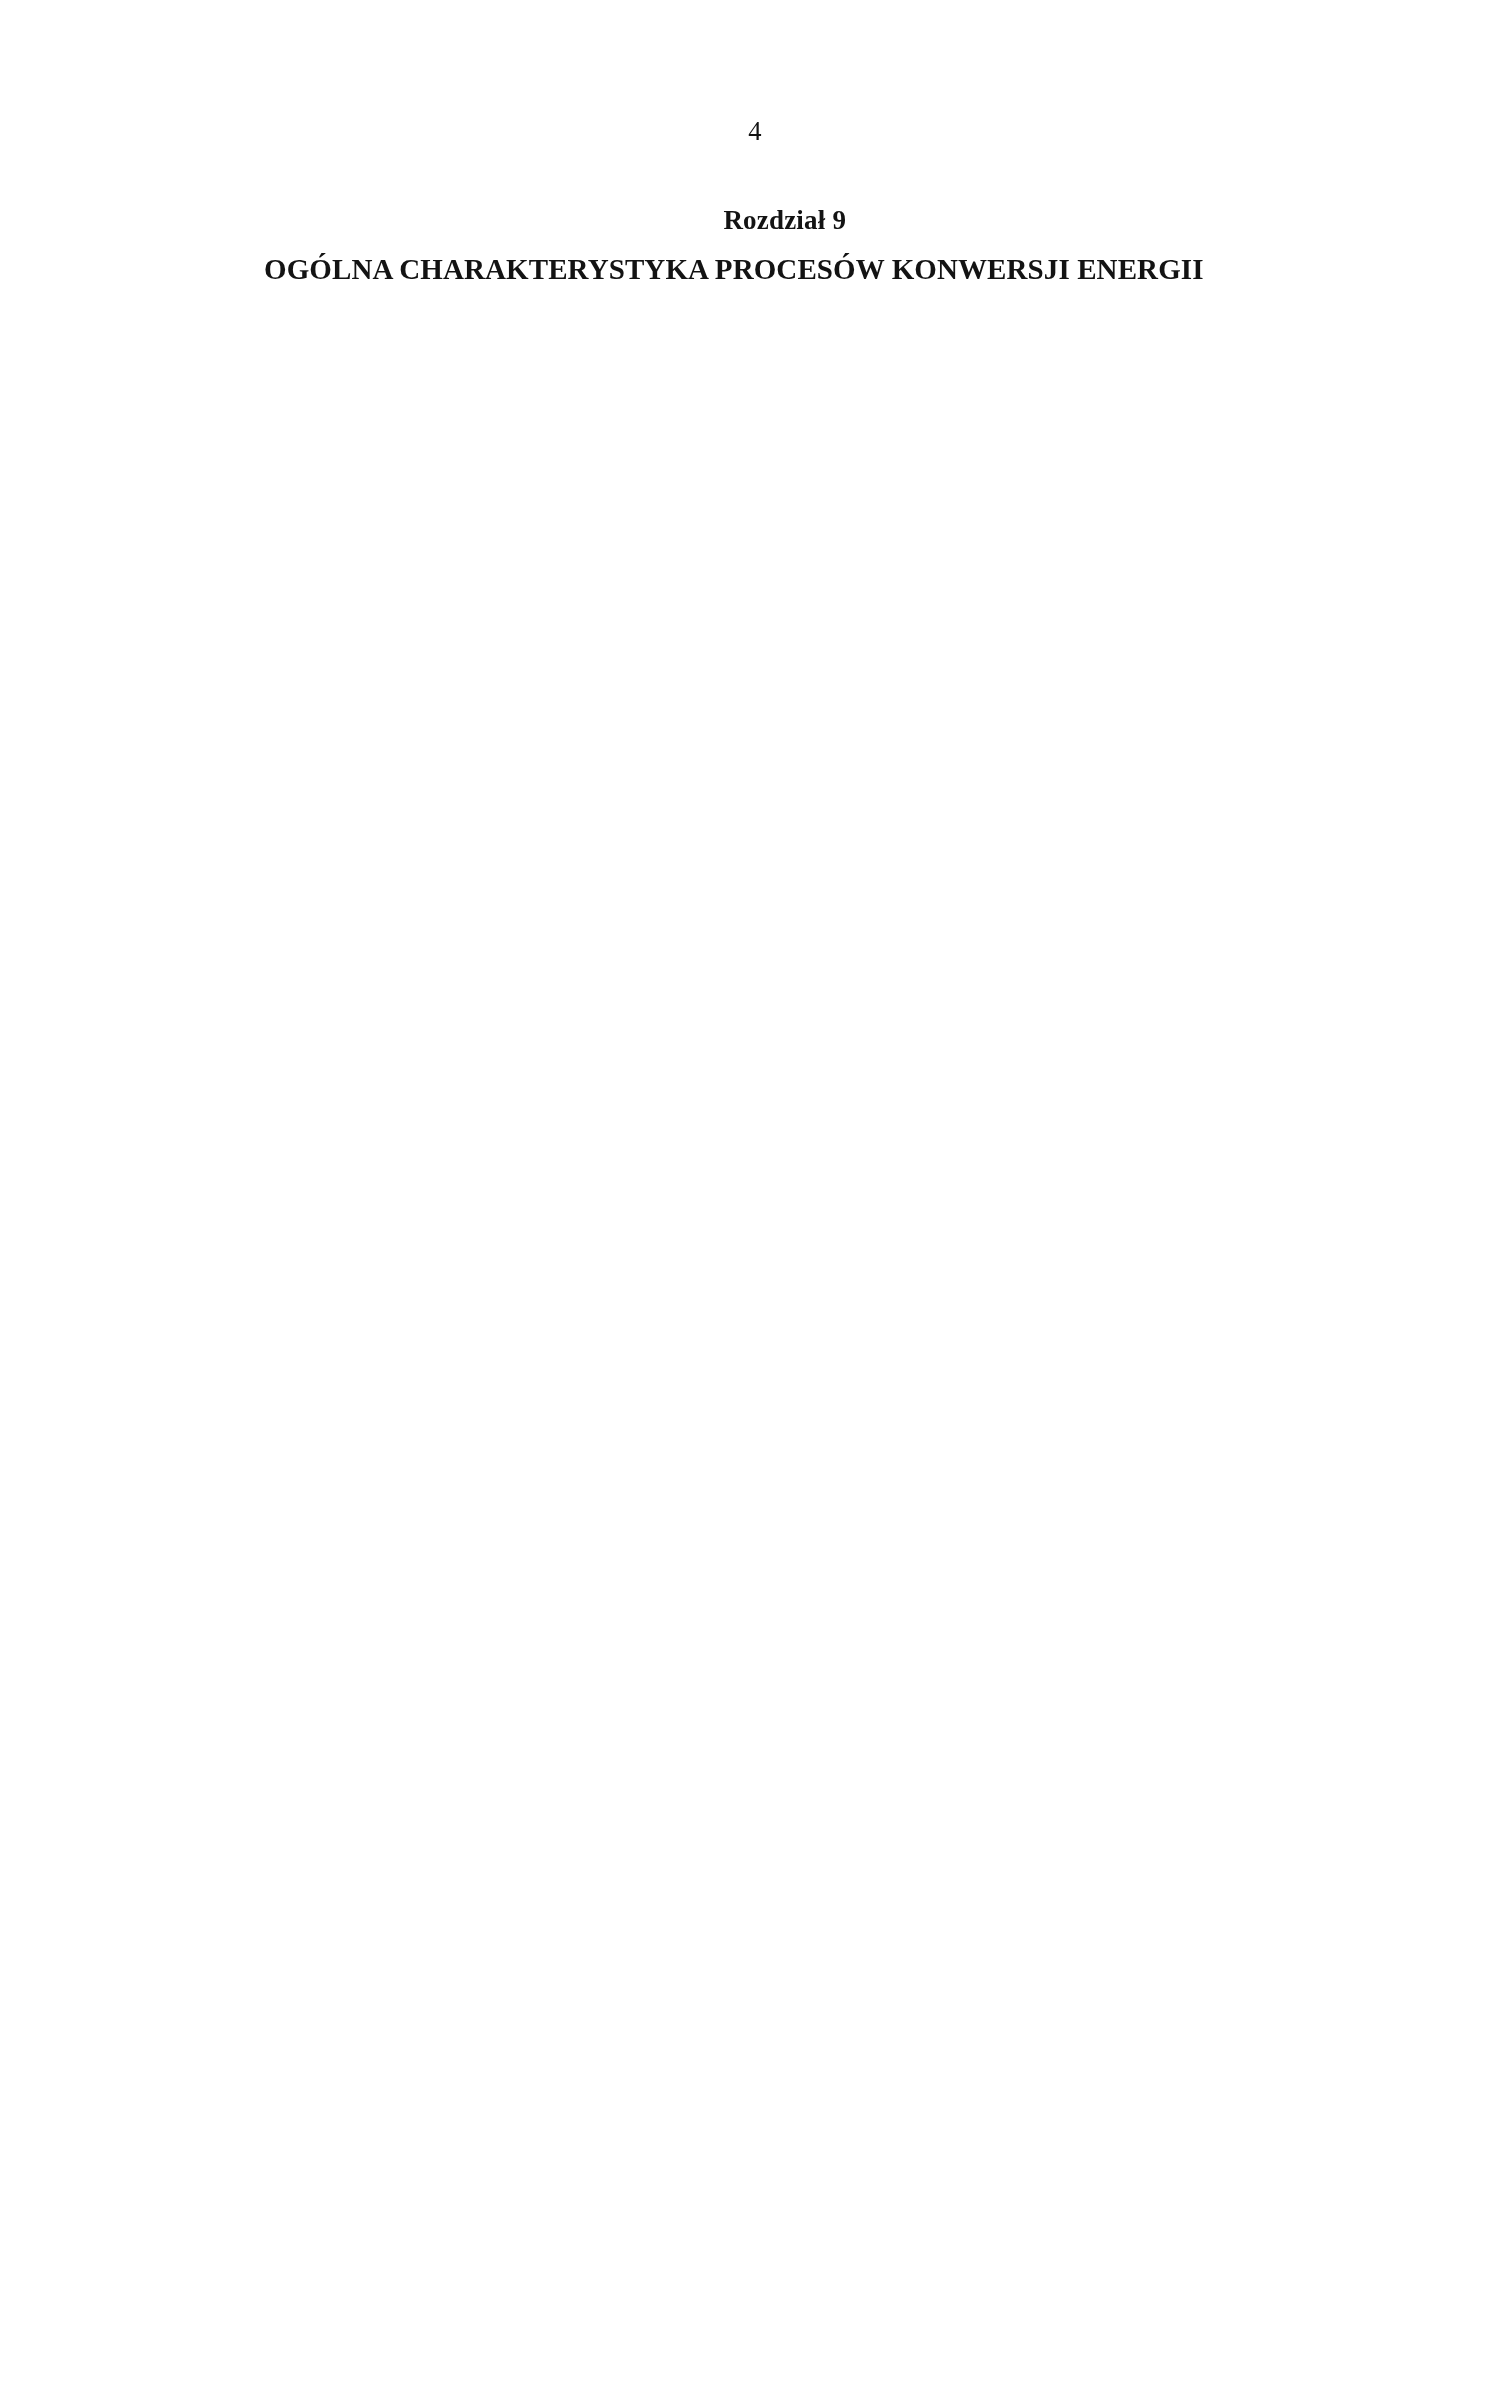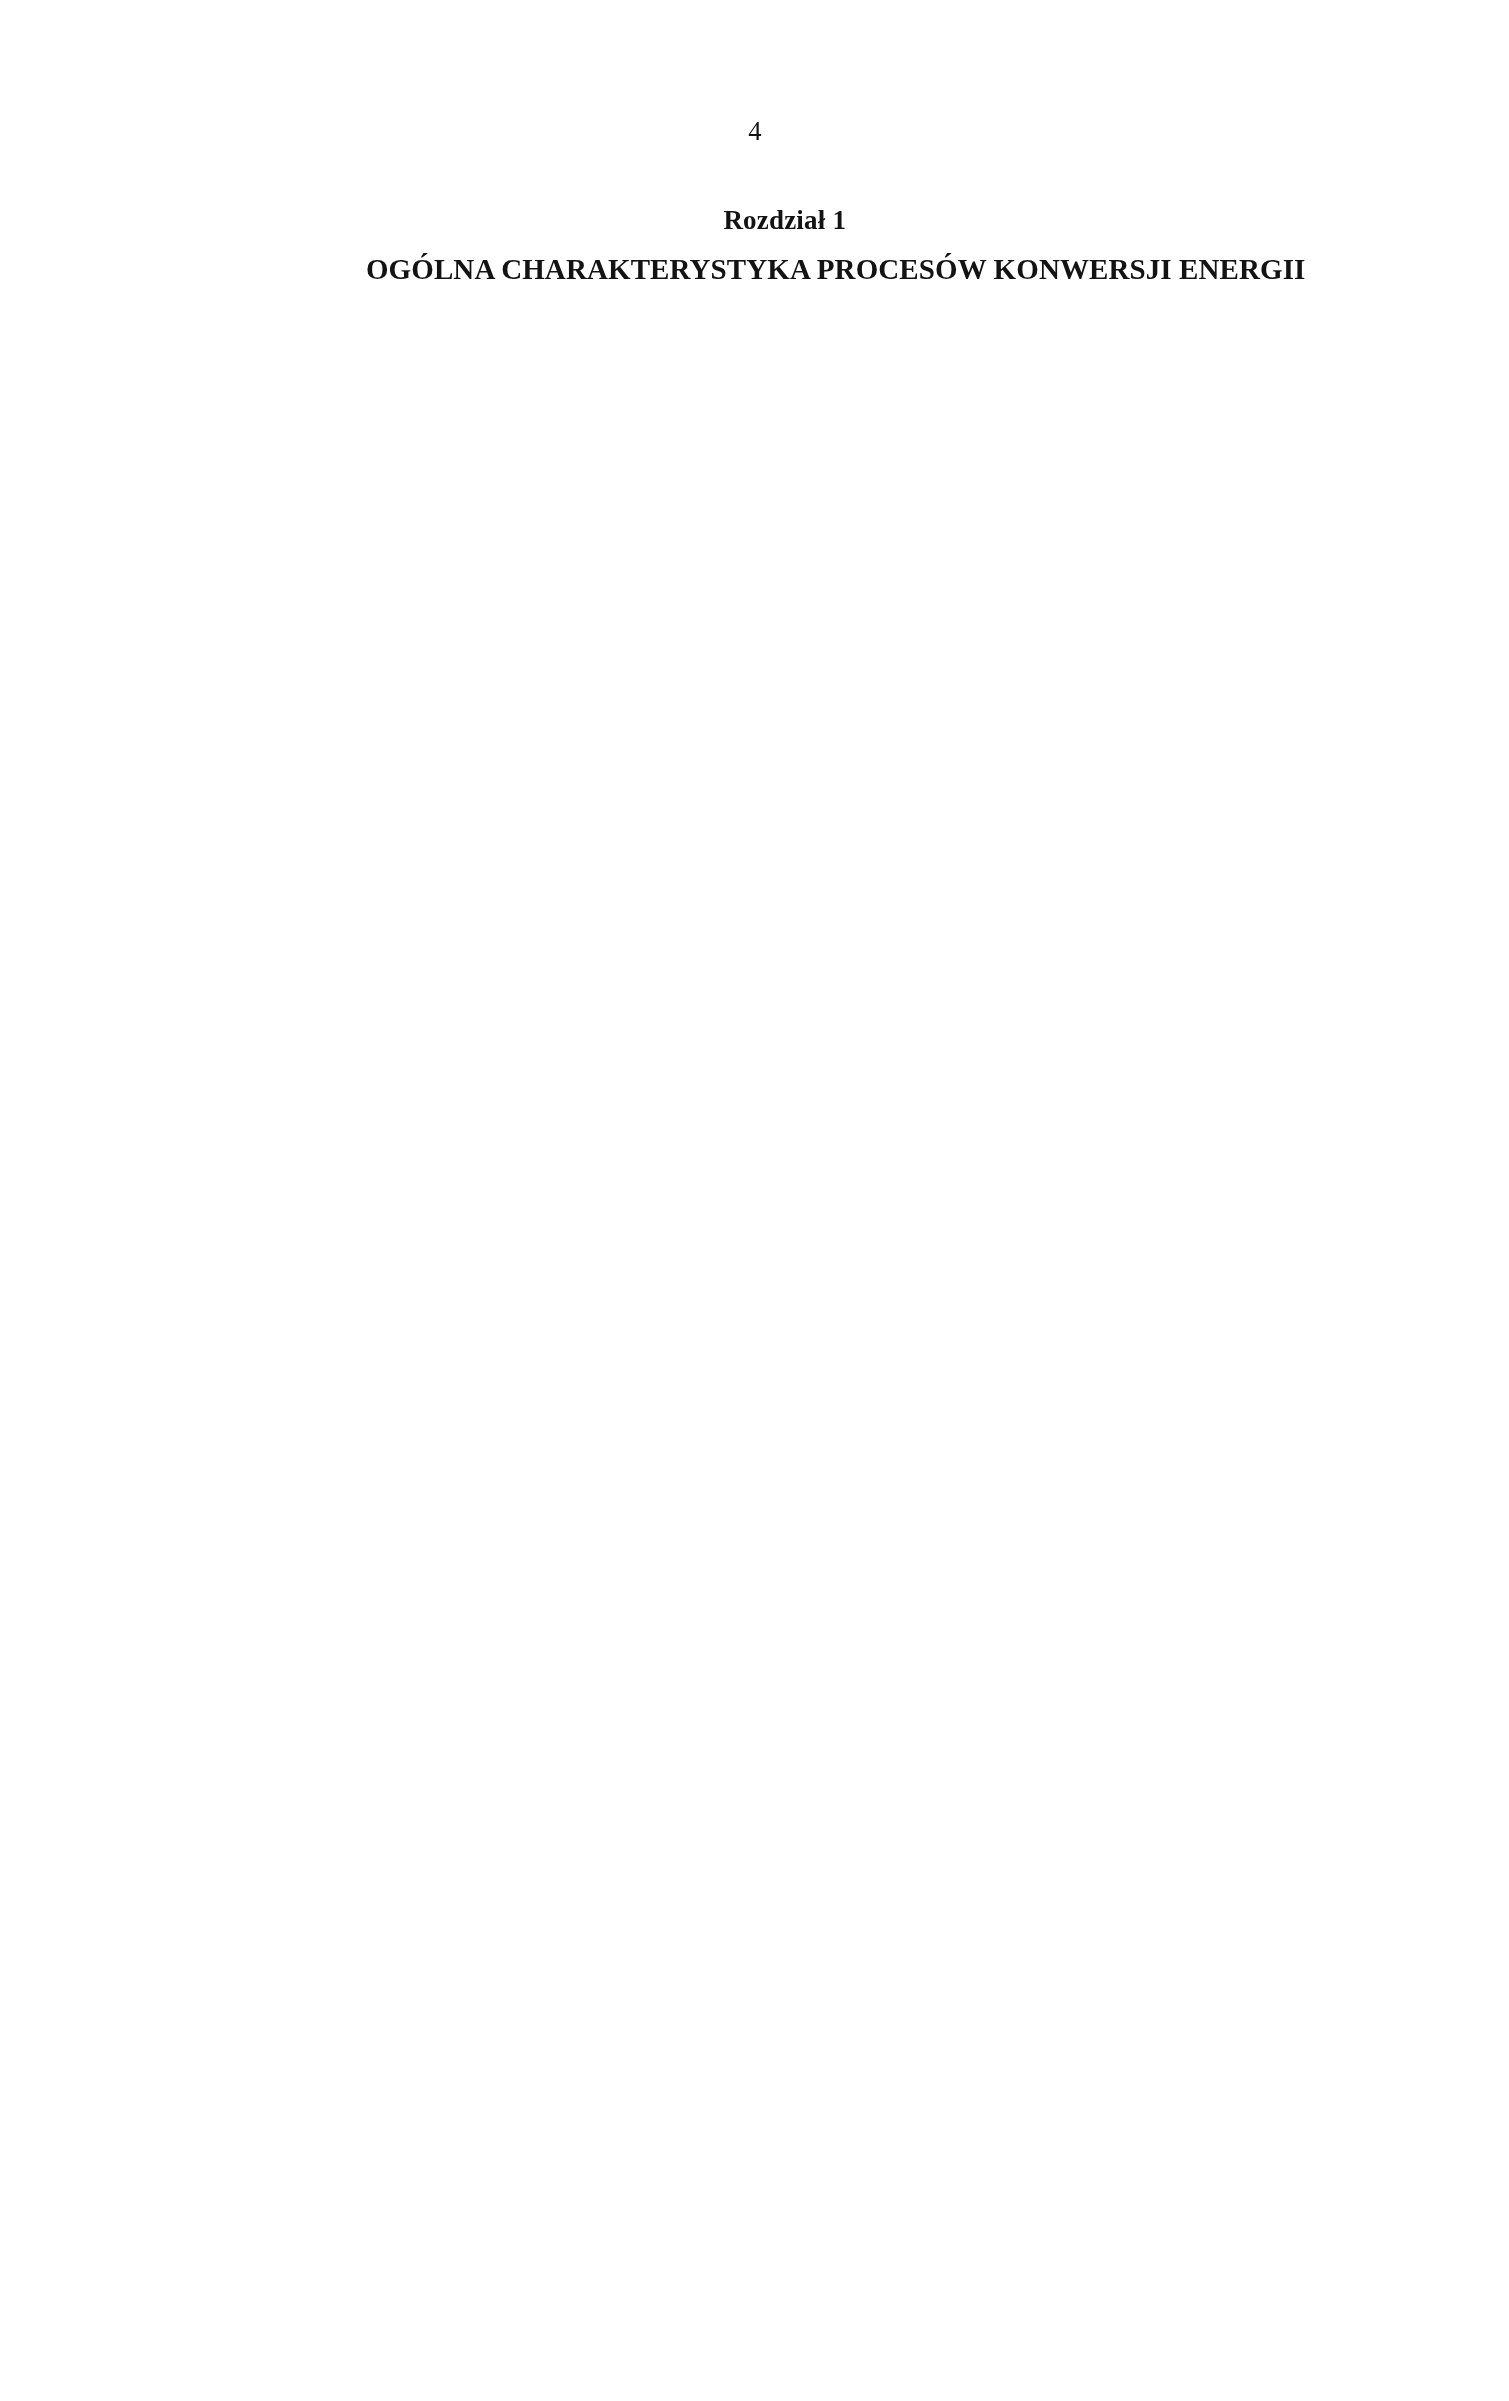--- a/index.html
+++ b/index.html
@@ -37,21 +37,21 @@
   }
   .chapter-head {
     text-align: center;
     font-weight: bold;
     font-size: 27px;
     margin-top: 58px;
     margin-bottom: 0;
     letter-spacing: 0.2px;
   }
   .chapter-title {
-    text-align: right;
+    text-align: left;
     font-weight: bold;
     font-size: 29px;
     margin-top: 17px;
     margin-bottom: 12px;
     letter-spacing: 0.1px;
   }
 
   
   .entry {
     display: flex;
@@ -88,21 +88,21 @@
 </head>
 <body>
 
 <div class="page">
 
   <div class="folio">4</div>
 
   <div class="content">
 
     <div>
-      <div class="chapter-head">Rozdział 1</div>
+      <div class="chapter-head">Rozdział 9</div>
       <div class="chapter-title">OGÓLNA CHARAKTERYSTYKA PROCESÓW KONWERSJI ENERGII</div>
 
       <div class="entry lvl1">
 
         <span class="body">
 
           <span class="leader">...................................................................................................................</span>
         </span>
         <span class="page">50</span>
       </div>

